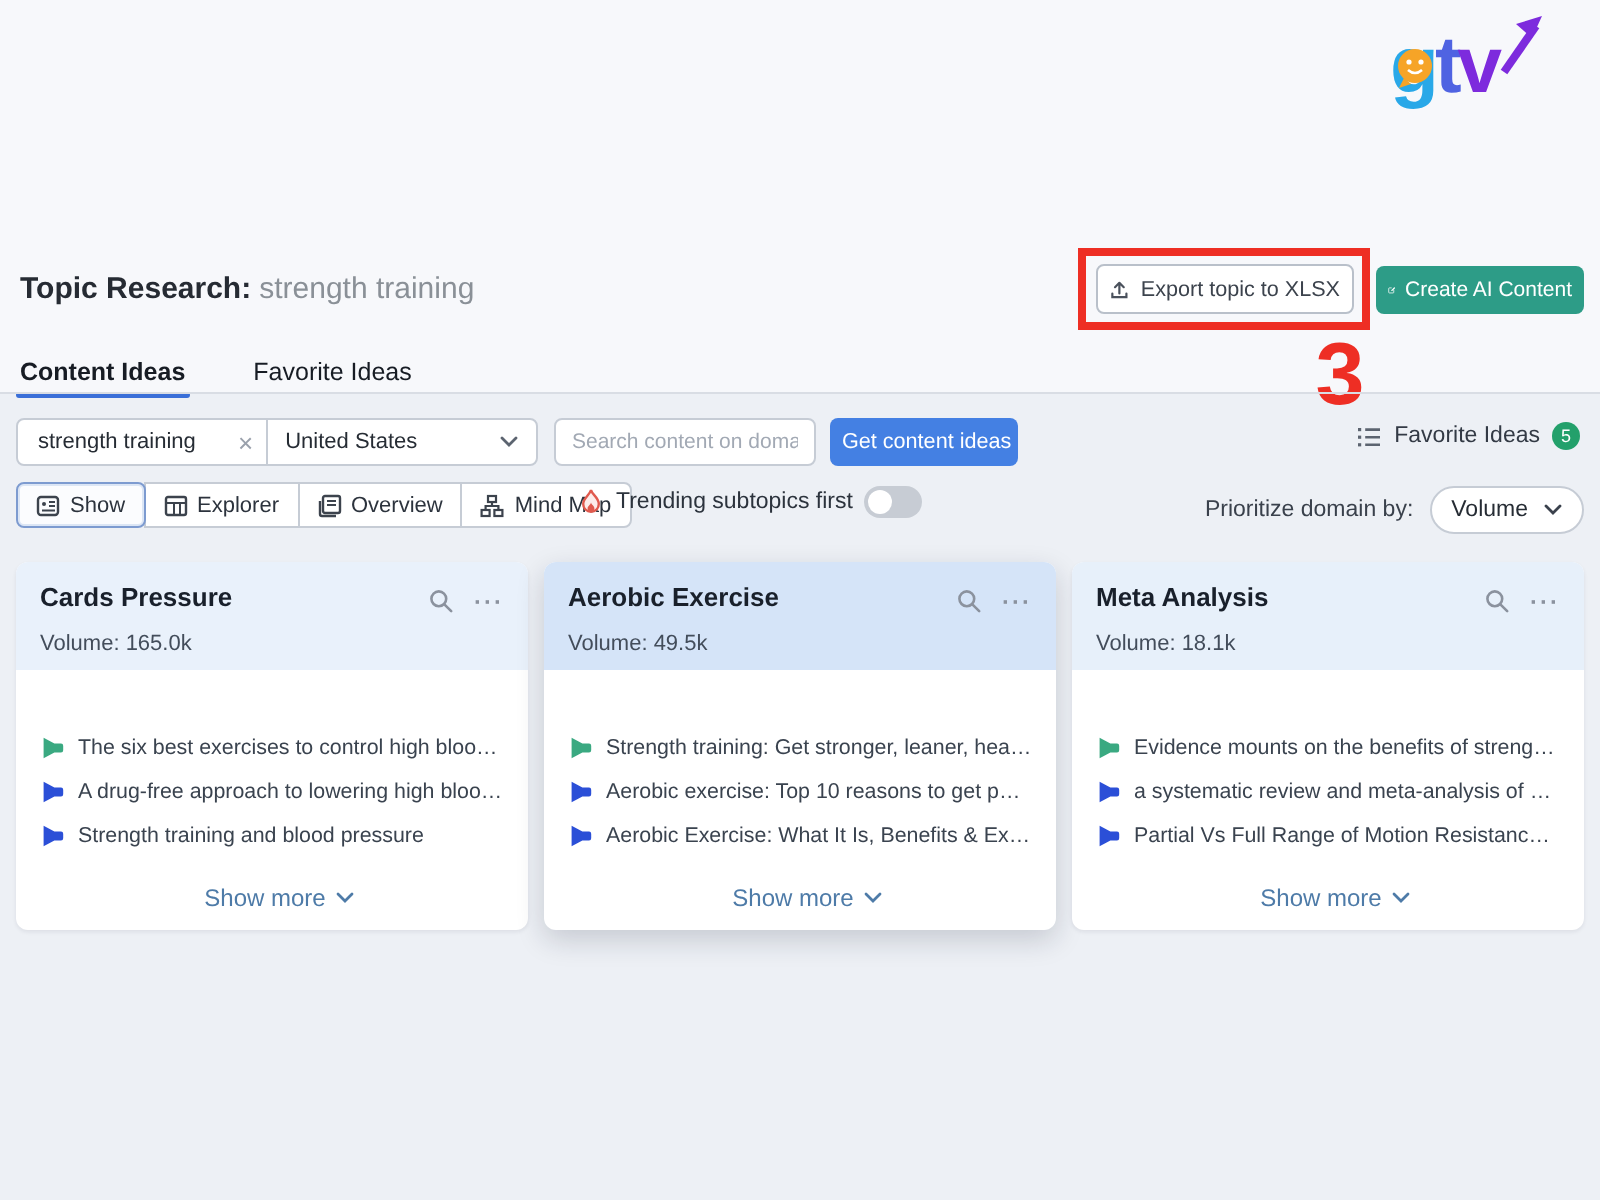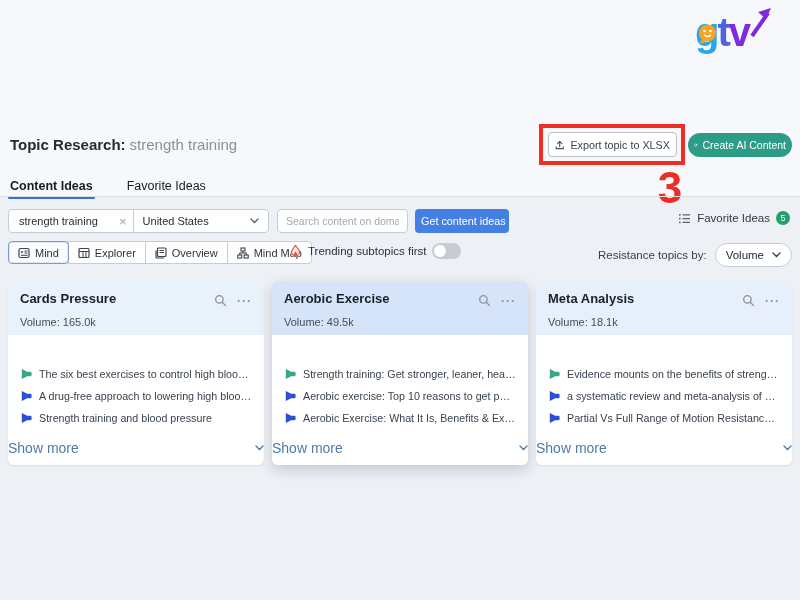--- a/index.html
+++ b/index.html
@@ -15,21 +15,21 @@
   .page-title .query{font-weight:400;color:#8a9097;margin-left:4px;}
 
   .annotation-box{position:absolute;left:539px;top:124px;width:146px;height:41px;
       border:4px solid #ee2e24;box-sizing:border-box;}
   .export-btn{position:absolute;left:548px;top:132px;width:129px;height:25px;box-sizing:border-box;
       display:flex;align-items:center;justify-content:center;gap:6px;white-space:nowrap;
       background:#fff;border:1px solid #b9c0ca;border-radius:4px;font-size:10.8px;color:#3c434d;
       font-family:inherit;cursor:pointer;}
   .create-ai-btn{position:absolute;left:688px;top:133px;width:104px;height:24px;box-sizing:border-box;
       display:flex;align-items:center;justify-content:center;gap:5px;white-space:nowrap;
-      background:#2d9c87;border:none;border-radius:12px;font-size:10.5px;color:#fff;
+      background:#2d9c87;border:none;border-radius:4px;font-size:10.5px;color:#fff;
       font-family:inherit;cursor:pointer;}
   .annotation-number{position:absolute;left:646px;top:166px;width:48px;text-align:center;
       font-size:44px;font-weight:800;color:#ee2e24;line-height:1;}
 
   
   .tabs{position:absolute;left:10px;top:179px;display:flex;gap:34px;}
   .tab{position:relative;font-size:12.5px;color:#171c24;height:16px;cursor:pointer;}
   .tab.active{font-weight:700;}
   .tab.active::after{content:'';position:absolute;left:-2px;right:-2px;bottom:-4px;height:3px;
       background:#3a6fd8;border-radius:2px;}
@@ -88,21 +88,21 @@
   .card-title{font-size:13px;font-weight:700;color:#19202b;}
   .card-volume{font-size:11px;color:#434d5b;margin-top:10px;}
   .card-actions{position:absolute;top:13px;right:12px;display:flex;align-items:center;gap:10px;}
   .more-dots{color:#8b929e;font-size:12px;font-weight:700;letter-spacing:1px;cursor:pointer;line-height:1;}
   .card-items{padding:32px 12px 0;}
   .item{display:flex;align-items:center;gap:7px;height:14px;margin-bottom:8px;
       font-size:10.7px;color:#3a434f;white-space:nowrap;overflow:hidden;text-overflow:ellipsis;}
   .item svg{flex-shrink:0;}
   .item span{overflow:hidden;text-overflow:ellipsis;}
   .show-more{position:absolute;left:0;right:0;bottom:9px;display:flex;align-items:center;
-      justify-content:space-between;gap:5px;color:#4e7ba8;font-size:14px;cursor:pointer;}
+      justify-content:center;gap:5px;color:#4e7ba8;font-size:12px;cursor:pointer;padding-left:7px;}
 </style>
 </head>
 <body>
 
 <div class="page">
   <div class="lower-bg"></div>
 
   <svg class="logo" width="88" height="52" viewBox="0 0 88 52">
     <text x="1" y="40" font-family="Liberation Sans, sans-serif" font-size="40" font-weight="bold" letter-spacing="-2">
       <tspan fill="#29a8e8">g</tspan><tspan fill="#4f63e2">t</tspan><tspan fill="#7d2bdd">v</tspan>
@@ -169,21 +169,21 @@
     <span class="fav-badge">5</span>
   </div>
 
   <div class="segmented">
     <div class="seg active">
       <svg width="12" height="12" viewBox="0 0 12 12">
         <rect x="1" y="1.5" width="10" height="9" rx="1.5" fill="none" stroke="#3c434d" stroke-width="1.2"></rect>
         <circle cx="4" cy="5" r="1" fill="#3c434d"></circle>
         <path d="M6.5 4 H9.5 M6.5 6 H9.5 M3 8.3 H9.5" stroke="#3c434d" stroke-width="1"></path>
       </svg>
-      <span>Mind</span>
+      <span>Show</span>
     </div>
     <div class="seg">
       <svg width="12" height="12" viewBox="0 0 12 12">
         <rect x="1" y="1.5" width="10" height="9" rx="1" fill="none" stroke="#3c434d" stroke-width="1.2"></rect>
         <path d="M1 4.5 H11 M5 4.5 V10.5 M8 4.5 V10.5" stroke="#3c434d" stroke-width="1"></path>
       </svg>
       <span>Explorer</span>
     </div>
     <div class="seg">
       <svg width="12" height="12" viewBox="0 0 12 12">
@@ -207,21 +207,21 @@
     <svg width="13" height="14" viewBox="0 0 13 14">
       <path d="M6.5 1 C7 3.4 10.4 4.6 10.4 8 a3.9 3.9 0 0 1 -7.8 0 C2.6 5 5.7 3.9 6.5 1 Z" fill="#fdecea" stroke="#e05a4e" stroke-width="1.2"></path>
       <path d="M6.5 7.2 C6.7 8.4 8.2 8.8 8.2 10.2 a1.7 1.7 0 0 1 -3.4 0 C4.8 8.9 6.2 8.5 6.5 7.2 Z" fill="#e05a4e"></path>
     </svg>
     <span>Trending subtopics first</span>
     <div class="toggle">
         <div class="knob"></div>
       </div>
   </div>
   <div class="prioritize">
-    <span>Resistance topics by:</span>
+    <span>Prioritize domain by:</span>
     <div class="vol-select">
       <span>Volume</span>
       <svg width="9" height="6" viewBox="0 0 9 6">
         <path d="M1 1 L4.5 4.5 L8 1" fill="none" stroke="#3a414c" stroke-width="1.4" stroke-linecap="round"></path>
       </svg>
     </div>
   </div>
 
   <div class="cards">
 

